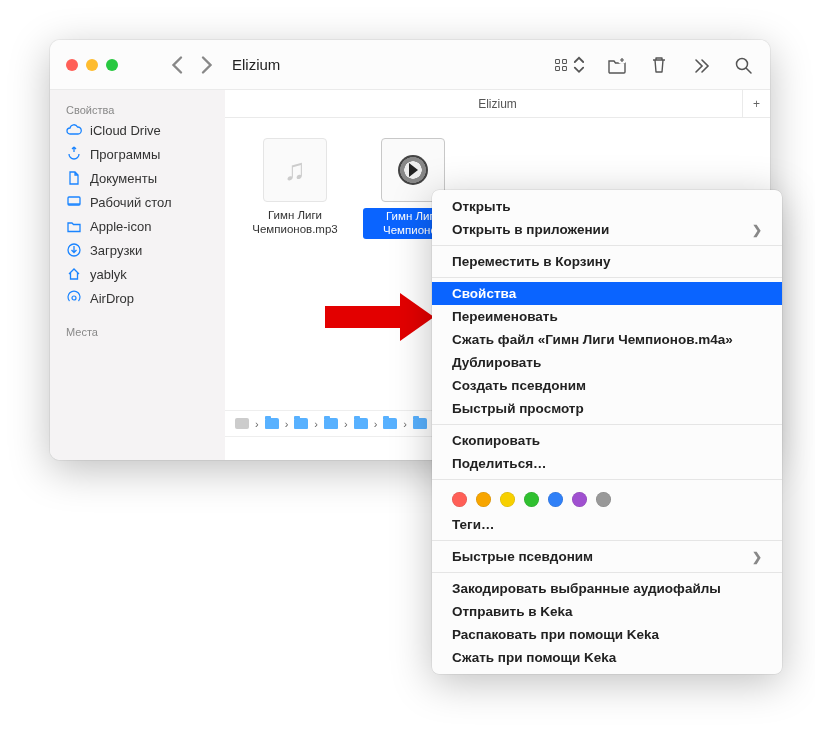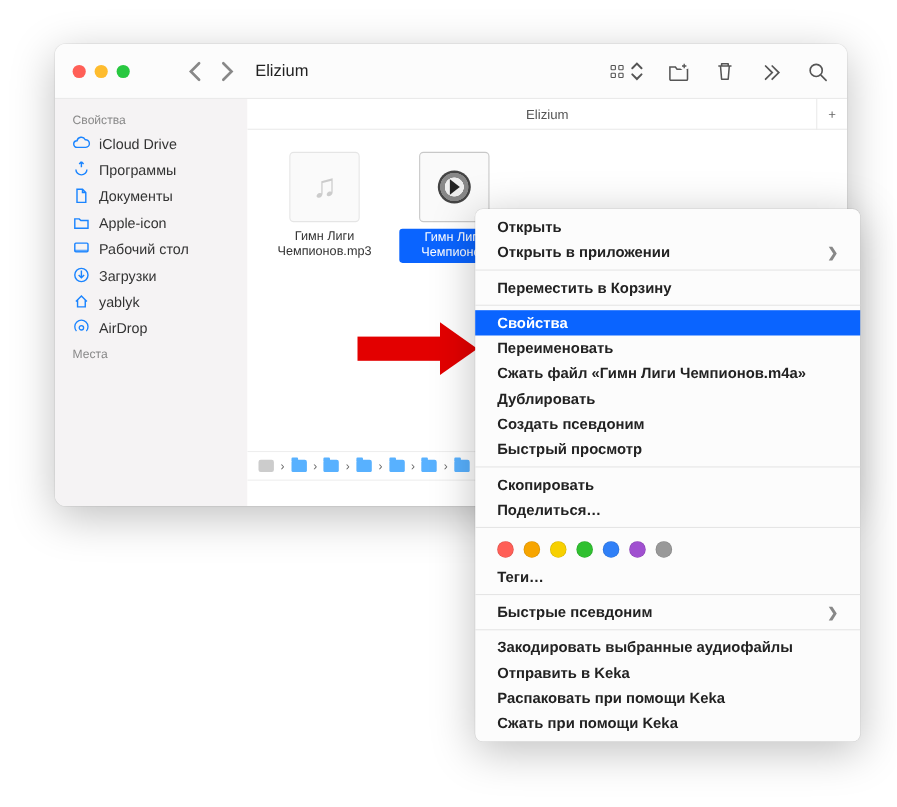--- a/index.html
+++ b/index.html
@@ -184,39 +184,39 @@
             <svg viewBox="0 0 16 16">
               <path d="M4 2 h5 l3 3 v9 H4 Z M9 2 v3 h3" fill="none" stroke="currentColor" stroke-width="1.3"></path>
             </svg>
           </span>
           <span>Документы</span>
         </div>
 
       <div class="sideitem">
           <span class="ic">
             <svg viewBox="0 0 16 16">
-              <path d="M2 5 h4 l1.5 1.5 H14 v7 H2 Z" fill="none" stroke="currentColor" stroke-width="1.3"></path>
-            </svg>
-          </span>
-          <span>Apple-icon</span>
-        </div>
-
-      <div class="sideitem">
-          <span class="ic">
-            <svg viewBox="0 0 16 16">
               <rect x="2" y="3" width="12" height="8" rx="1" fill="none" stroke="currentColor" stroke-width="1.3"></rect>
               <rect x="2" y="9" width="12" height="2" fill="currentColor" opacity="0.7"></rect>
             </svg>
           </span>
           <span>Рабочий стол</span>
         </div>
 
       <div class="sideitem">
           <span class="ic">
             <svg viewBox="0 0 16 16">
+              <path d="M2 5 h4 l1.5 1.5 H14 v7 H2 Z" fill="none" stroke="currentColor" stroke-width="1.3"></path>
+            </svg>
+          </span>
+          <span>Apple-icon</span>
+        </div>
+
+      <div class="sideitem">
+          <span class="ic">
+            <svg viewBox="0 0 16 16">
               <circle cx="8" cy="8" r="6" fill="none" stroke="currentColor" stroke-width="1.3"></circle>
               <path d="M8 4 v6 M5.5 8 L8 10.5 L10.5 8" fill="none" stroke="currentColor" stroke-width="1.3"></path>
             </svg>
           </span>
           <span>Загрузки</span>
         </div>
 
       <div class="sideitem">
           <span class="ic">
             <svg viewBox="0 0 16 16">
@@ -229,21 +229,21 @@
       <div class="sideitem">
           <span class="ic">
             <svg viewBox="0 0 16 16">
               <circle cx="8" cy="8" r="2" fill="none" stroke="currentColor" stroke-width="1.2"></circle>
               <path d="M3.5 11 a6 6 0 1 1 9 0" fill="none" stroke="currentColor" stroke-width="1.2"></path>
             </svg>
           </span>
           <span>AirDrop</span>
         </div>
 
-      <div class="sidehdr" style="">Места</div>
+      <div class="sidehdr" style="margin-top:10px">Места</div>
 
     </div>
 
     <div class="content">
       <div class="tabbar">
         <span>Elizium</span>
         <div class="tabadd">+</div>
       </div>
       <div class="files">
         <div class="file">

